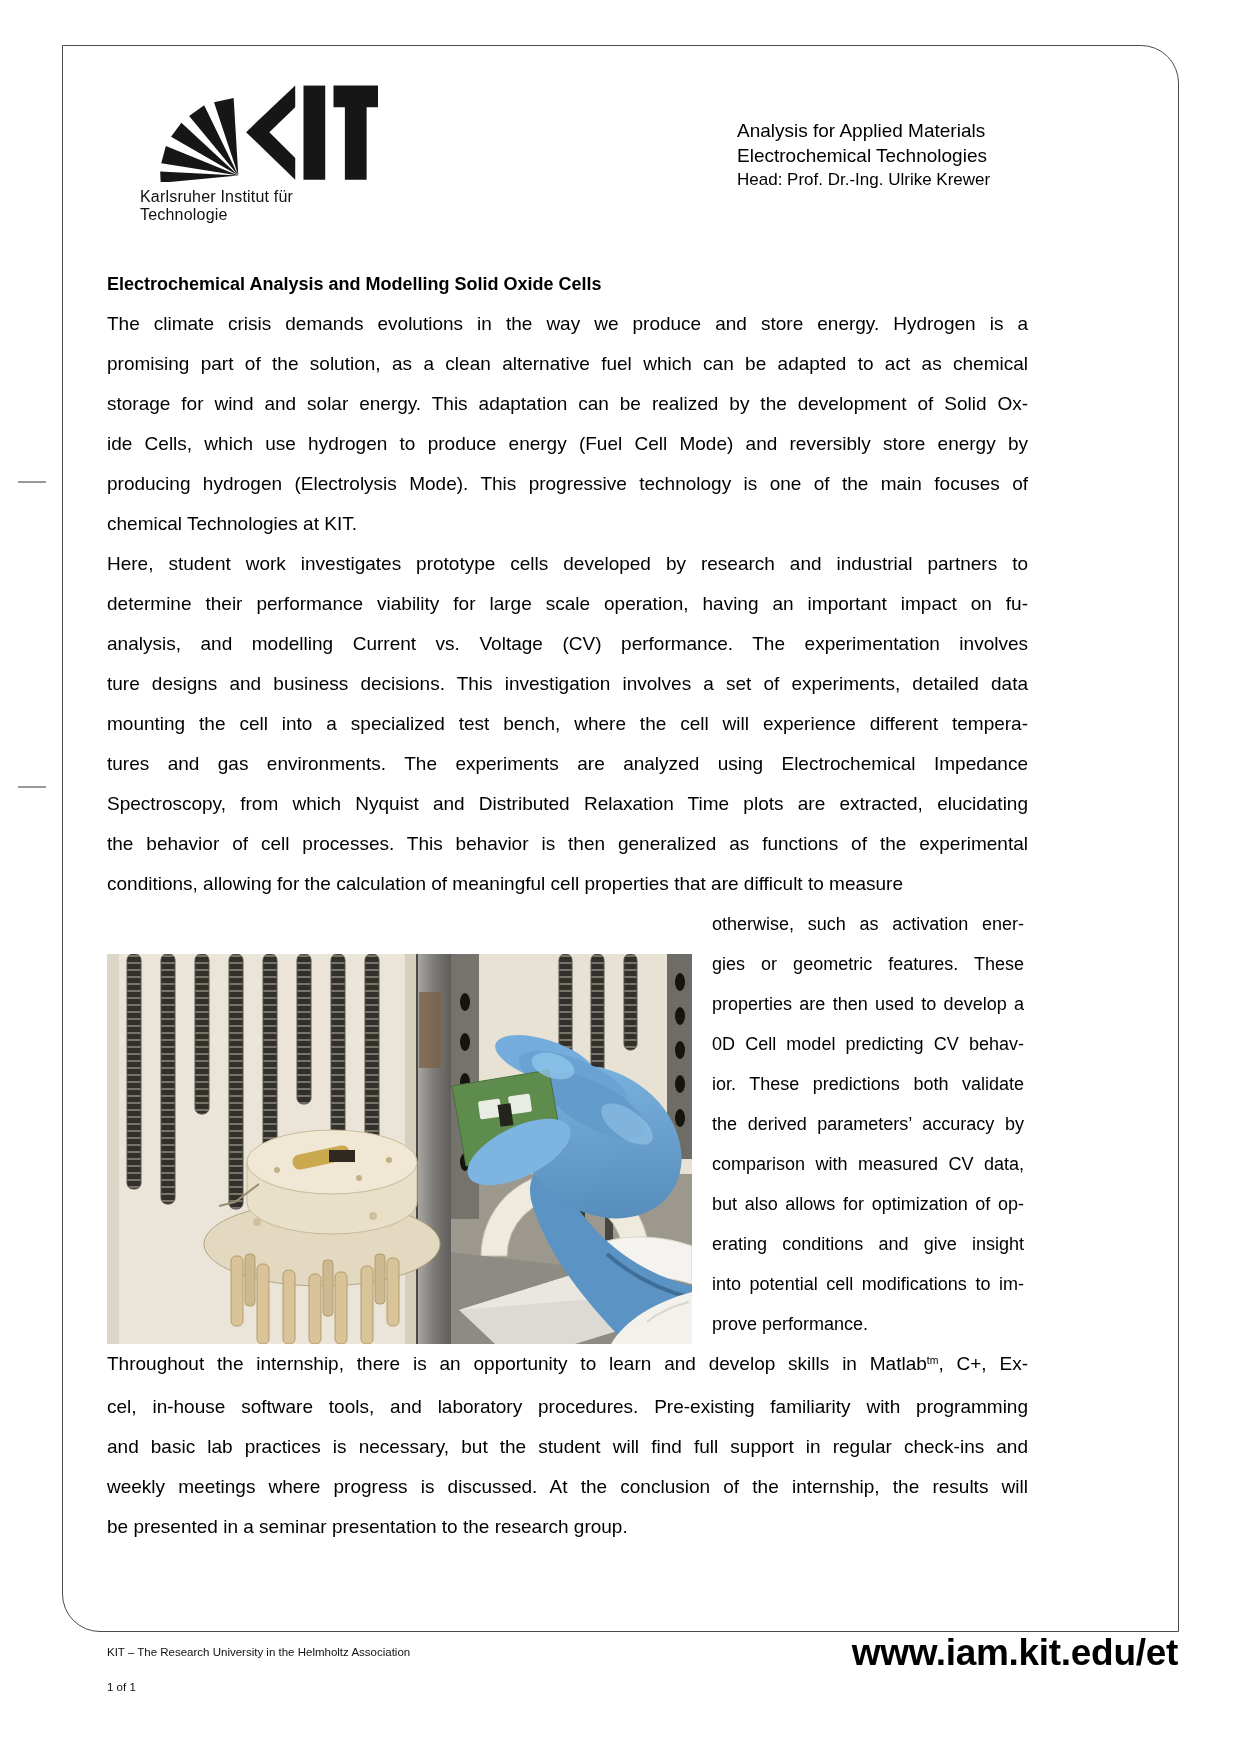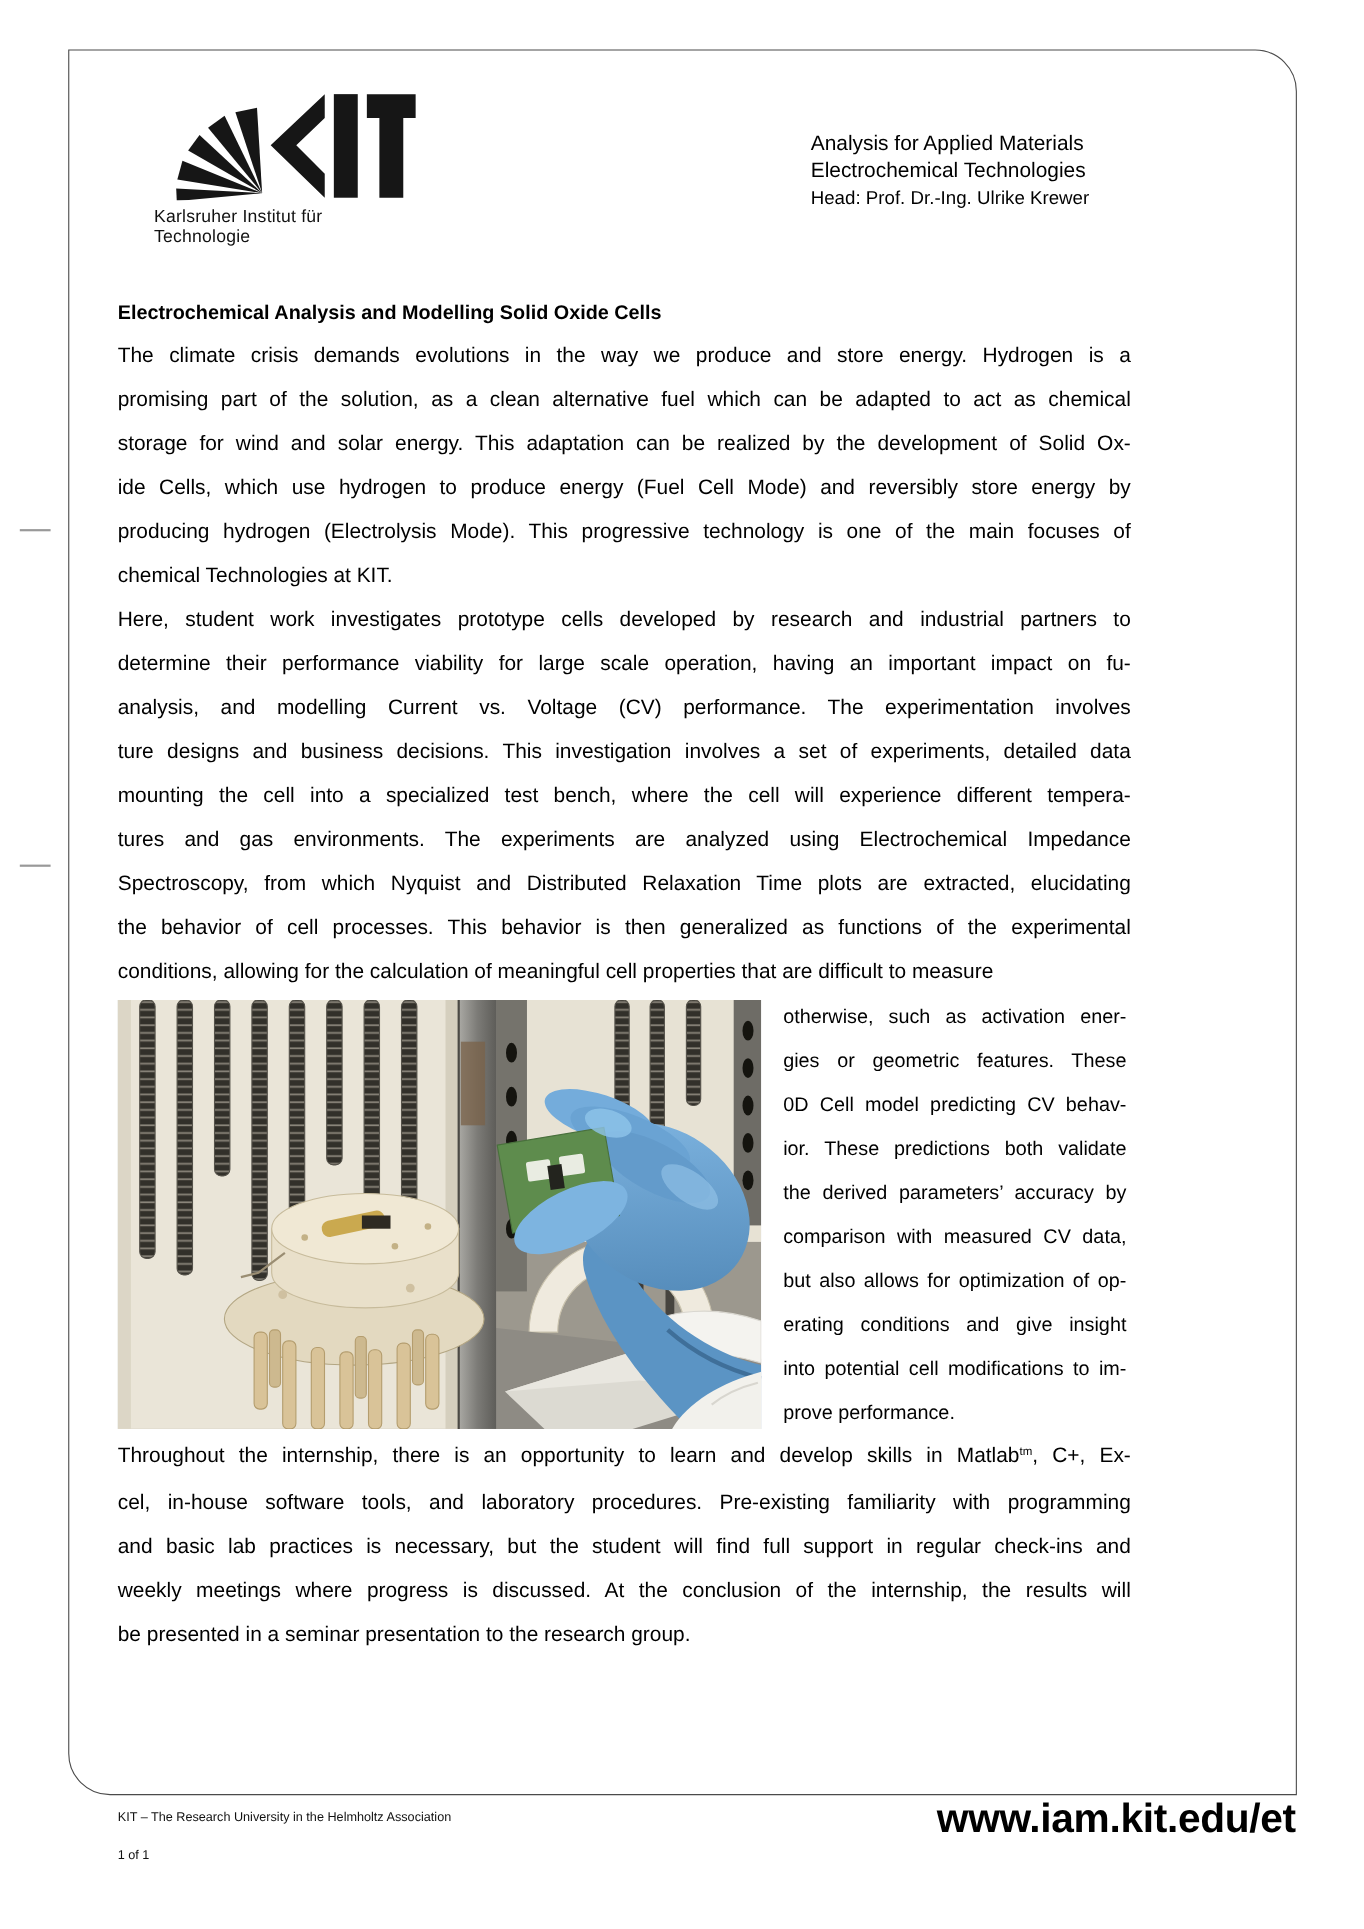--- a/index.html
+++ b/index.html
@@ -23,21 +23,21 @@
   .inst-line{font-size:19px;line-height:25px;}
   .inst-head{font-size:17px;line-height:17px;margin-top:3px;}
 
   .content{position:absolute;left:107px;top:264px;width:921px;font-size:19px;}
   .doc-title{font-weight:bold;font-size:18px;line-height:40px;}
   .para .tl{line-height:40px;}
   .tl{text-align:justify;text-align-last:justify;}
   .tl.tl-last{text-align-last:left;}
   sup{font-size:0.55em;vertical-align:baseline;position:relative;top:-0.55em;}
 
-  .media-row{display:flex;align-items:center;gap:20px;}
+  .media-row{display:flex;align-items:flex-end;gap:20px;}
   .photo{width:585px;height:390px;flex:0 0 auto;display:block;}
   .side-text{width:312px;font-size:18px;}
   .side-text .tl{line-height:40px;}
 
   .footer-association{position:absolute;left:107px;top:1646px;font-size:11.5px;color:#111;}
   .page-number{position:absolute;left:107px;top:1681px;font-size:11.5px;color:#111;}
   .website{position:absolute;right:62px;top:1632px;font-size:37px;font-weight:bold;letter-spacing:-0.3px;}
 </style>
 </head>
 <body>
@@ -219,20 +219,21 @@
         <path d="M500,300 C525,322 552,336 585,344" fill="none" stroke="#3f6f99" stroke-width="4"></path>
 
         <path d="M585,338 C548,348 518,366 504,390 L585,390 Z" fill="#f2f1ec"></path>
         <path d="M540,368 C552,358 566,352 582,348" fill="none" stroke="#d8d6cf" stroke-width="2"></path>
       </g>
     </svg>
 
     <div class="side-text">
         <div class="tl"><span>otherwise, such as activation ener-</span></div>
         <div class="tl"><span>gies or geometric features. These</span></div>
+        <div class="tl"><span>properties are then used to develop a</span></div>
         <div class="tl"><span>0D Cell model predicting CV behav-</span></div>
         <div class="tl"><span>ior. These predictions both validate</span></div>
         <div class="tl"><span>the derived parameters’ accuracy by</span></div>
         <div class="tl"><span>comparison with measured CV data,</span></div>
         <div class="tl"><span>but also allows for optimization of op-</span></div>
         <div class="tl"><span>erating conditions and give insight</span></div>
         <div class="tl"><span>into potential cell modifications to im-</span></div>
         <div class="tl tl-last"><span>prove performance.</span></div>
       </div>
   </div>

